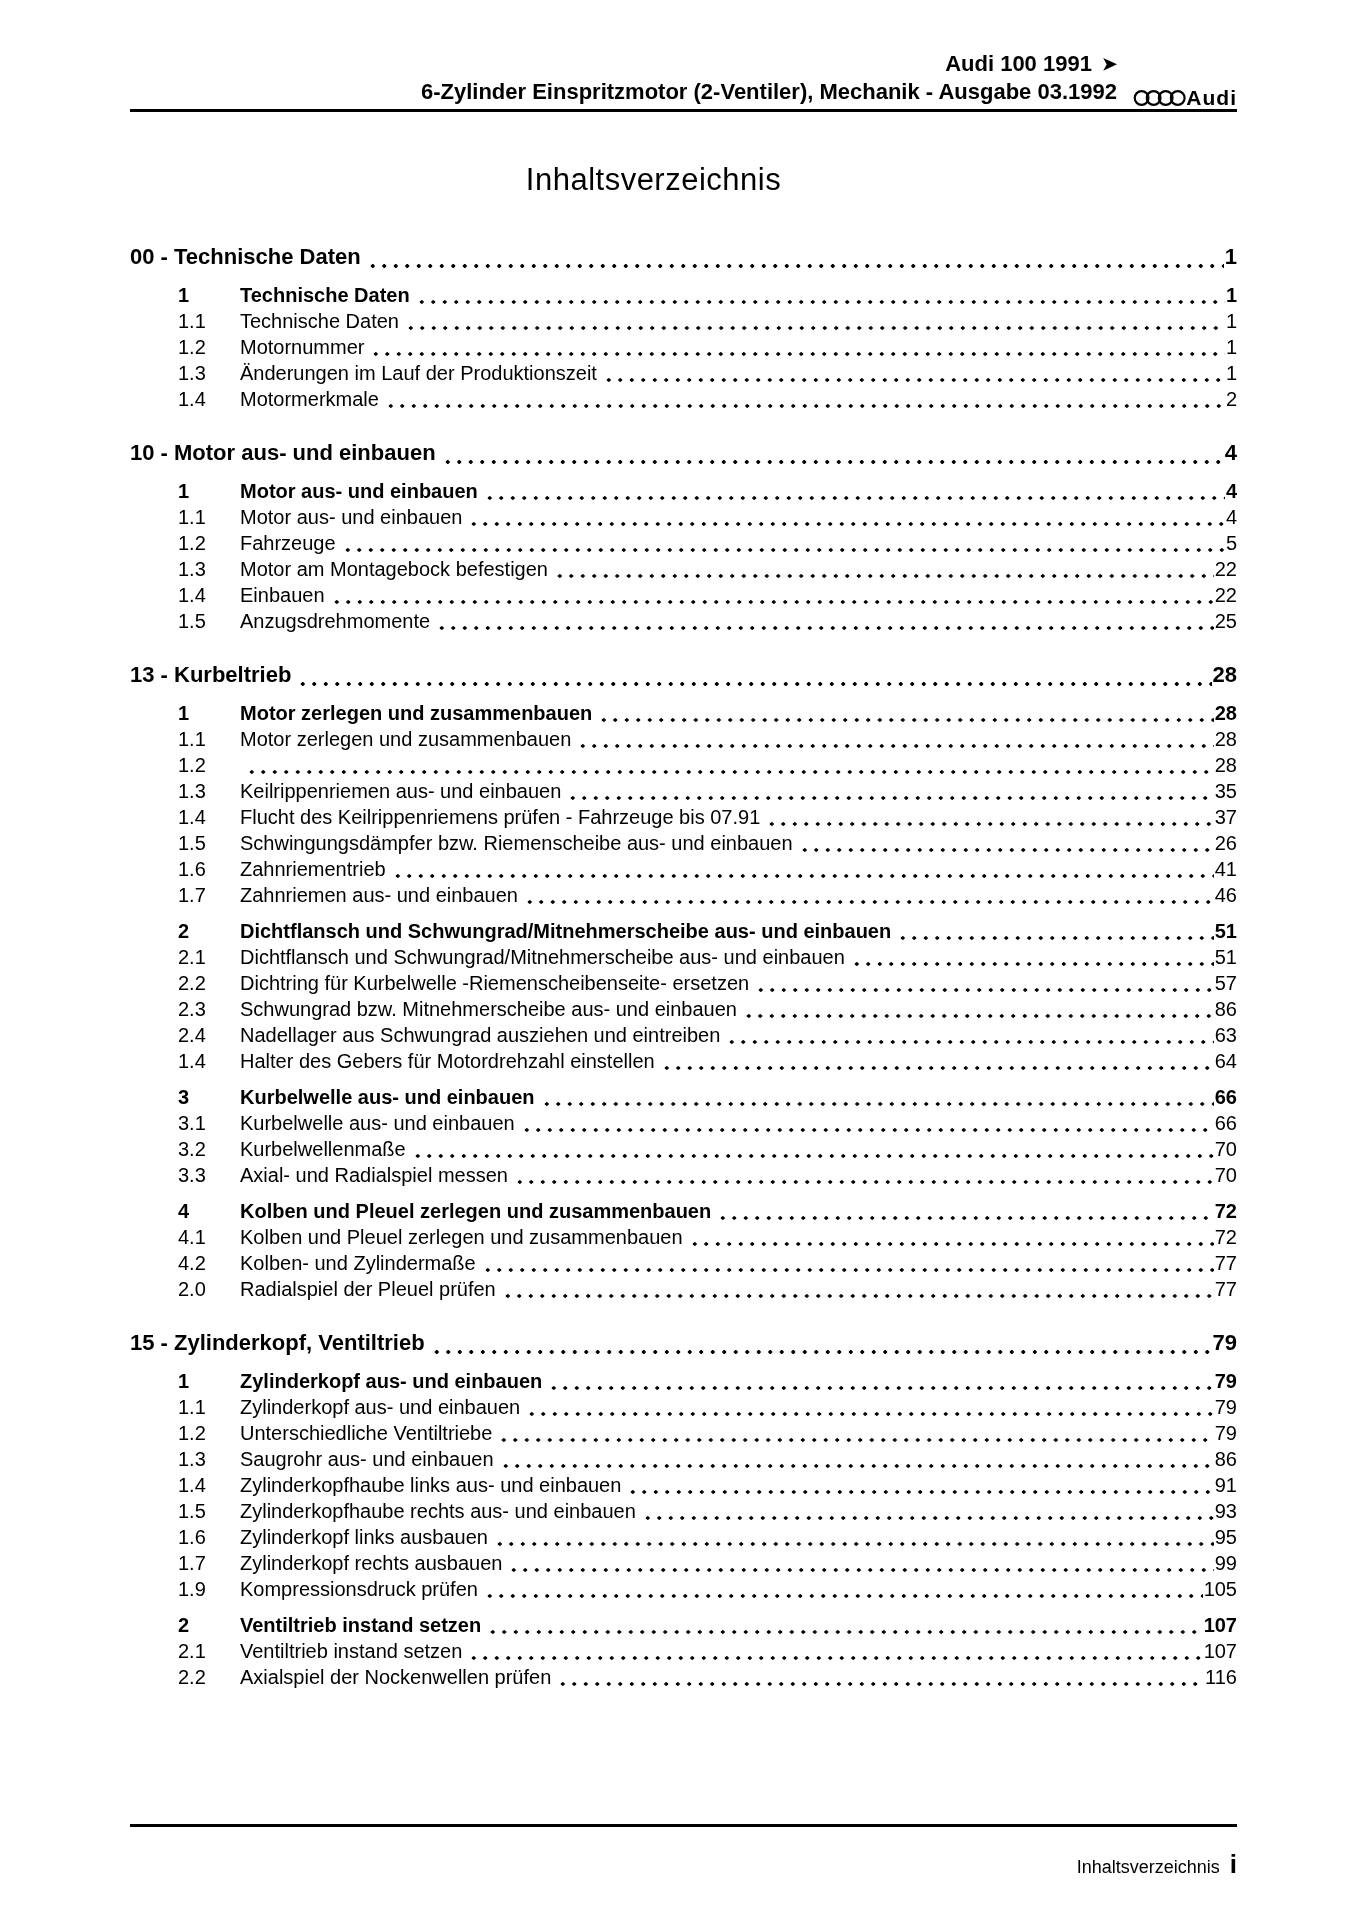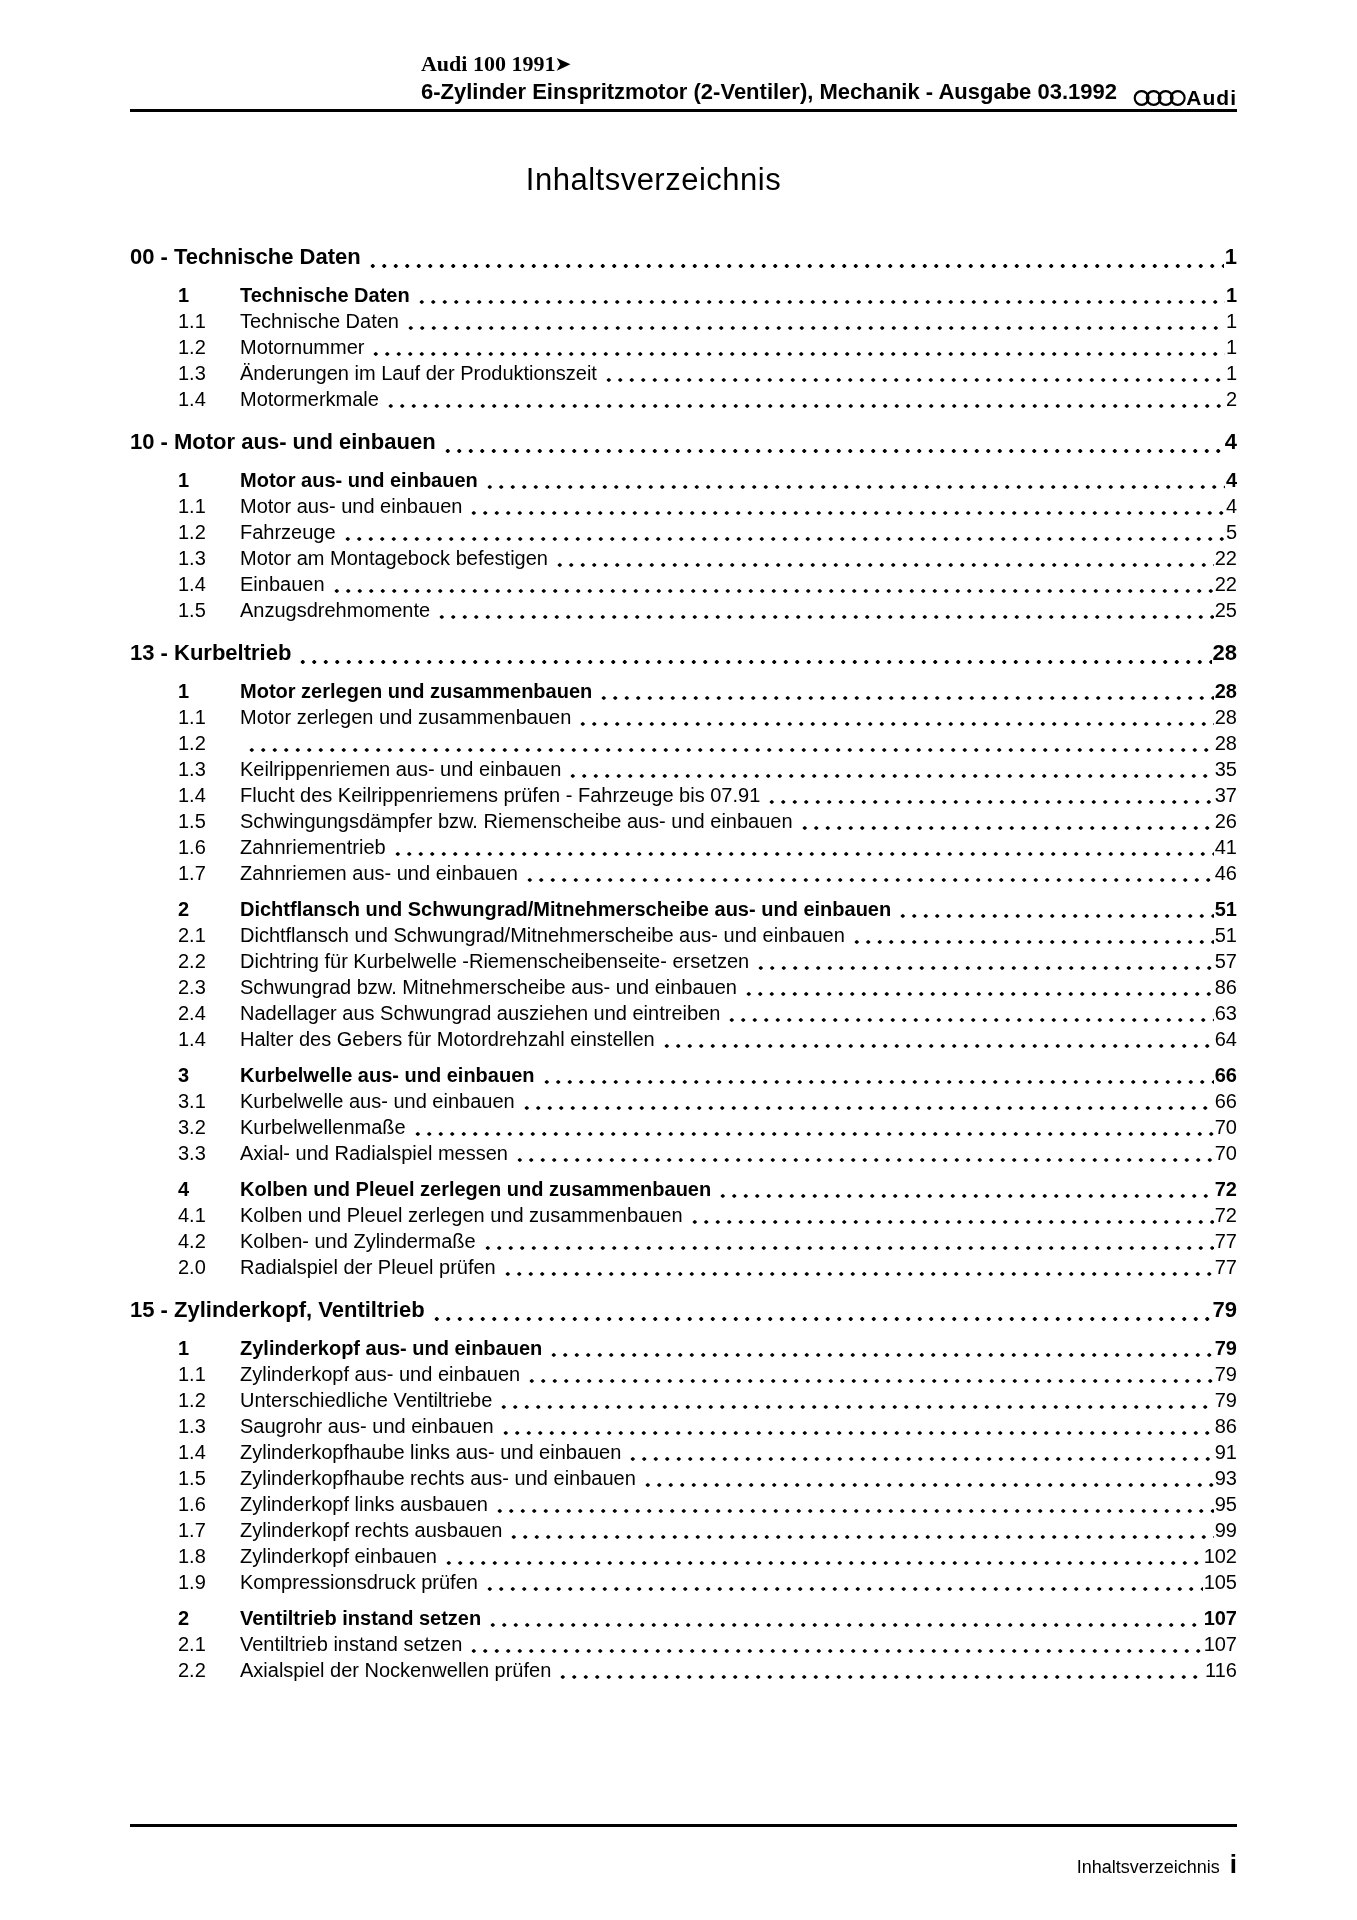--- a/index.html
+++ b/index.html
@@ -3,32 +3,32 @@
 <meta charset="utf-8">
 <style>
   * { margin:0; padding:0; box-sizing:border-box; }
   html,body { width:1357px; height:1920px; background:#ffffff; }
   body { font-family:"Liberation Sans", sans-serif; color:#000; }
   .page { width:100%; height:100%; display:flex; flex-direction:column; padding:50px 120px 40px 130px; }
 
   
   .header { display:flex; justify-content:flex-end; align-items:flex-end; }
   .header-text { text-align:right; font-weight:bold; font-size:22px; line-height:28px; }
-  .header-line1 { display:flex; align-items:center; gap:0;font-family:Liberation Serif, serif; }
+  .header-line1 { display:flex; justify-content:flex-end; align-items:center; gap:10px; }
   .arrow { font-size:18px; line-height:1; }
   .logo-block { display:flex; flex-direction:row; align-items:center; width:104px; margin-left:16px; margin-bottom:-12px; }
   .rings { display:block; }
   .wordmark { font-weight:bold; font-size:21px; letter-spacing:1px; line-height:20px; font-style:normal; }
   .rule { border:none; border-top:3px solid #000; margin-top:3px; }
 
   
   .doc-title { text-align:center; font-size:31px; font-weight:400; margin:50px 60px 44px 0; letter-spacing:0.5px; }
 
   
-  .toc-section { margin-top:15px; }
+  .toc-section { margin-top:26px; }
   .toc-section:first-child { margin-top:0; }
   .sec-header { display:flex; align-items:flex-end; font-size:22px; font-weight:bold; line-height:30px; margin-bottom:6px; }
   .toc-row { display:flex; align-items:flex-end; font-size:20px; line-height:26px; margin-left:48px; }
   .toc-row.group-start { margin-top:10px; }
   .toc-row.bold { font-weight:bold; }
   .toc-row .num { flex:none; width:62px; }
   .toc-row .title { flex:none; white-space:nowrap; }
   .sec-label { flex:none; white-space:nowrap; }
   .dots { flex:1 1 auto; min-width:18px; height:18px; margin:0 1px 0 6px; align-self:flex-end;
           background-image:radial-gradient(circle, #000 1.5px, transparent 1.9px);
@@ -338,26 +338,20 @@
           <span class="dots"></span>
           <span class="pg">95</span>
         </div>
         <div class="toc-row">
           <span class="num">1.7</span>
           <span class="title">Zylinderkopf rechts ausbauen</span>
           <span class="dots"></span>
           <span class="pg">99</span>
         </div>
         <div class="toc-row">
-          <span class="num">1.8</span>
-          <span class="title">Zylinderkopf einbauen</span>
-          <span class="dots"></span>
-          <span class="pg">102</span>
-        </div>
-        <div class="toc-row">
           <span class="num">1.9</span>
           <span class="title">Kompressionsdruck prüfen</span>
           <span class="dots"></span>
           <span class="pg">105</span>
         </div>
         <div class="toc-row bold group-start">
           <span class="num">2</span>
           <span class="title">Ventiltrieb instand setzen</span>
           <span class="dots"></span>
           <span class="pg">107</span>

